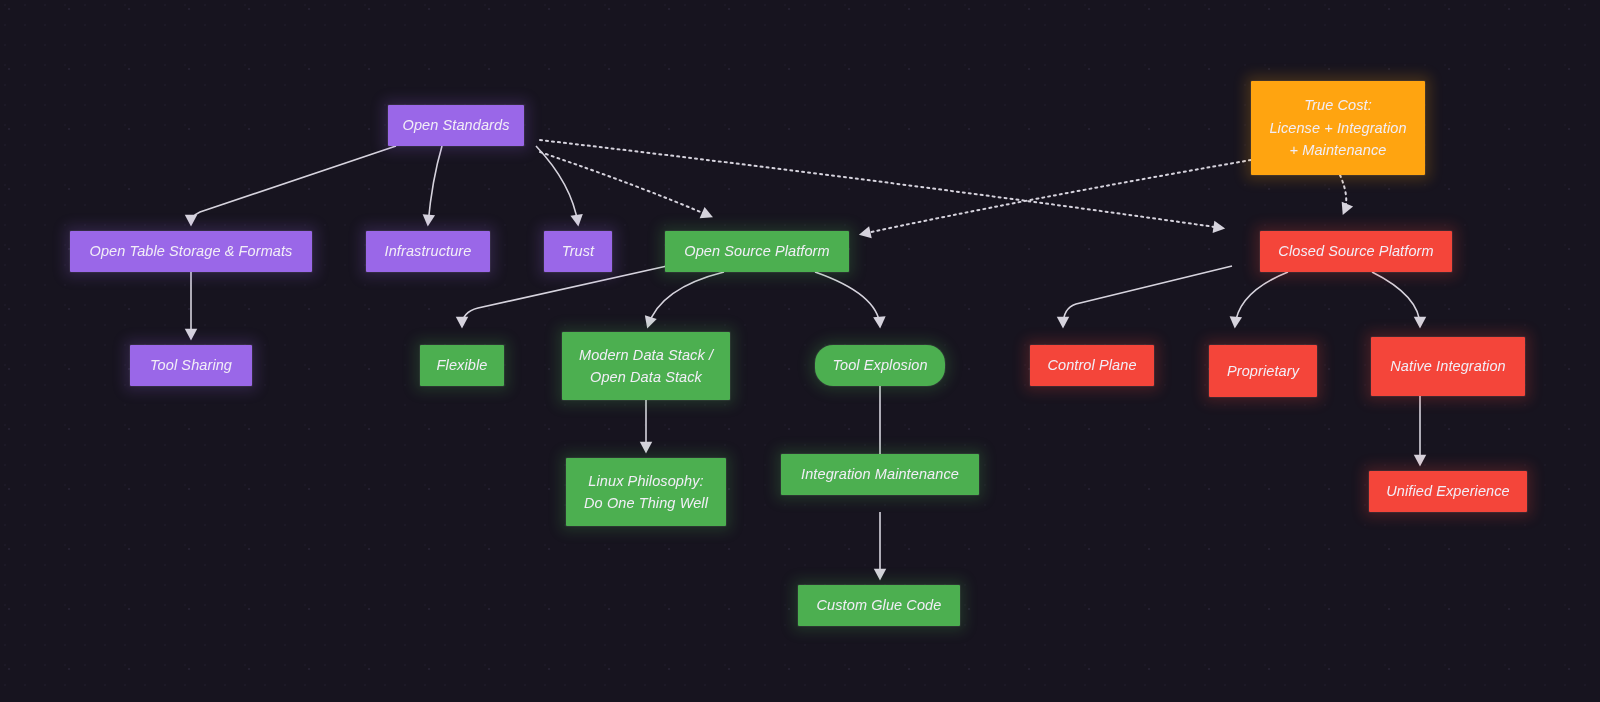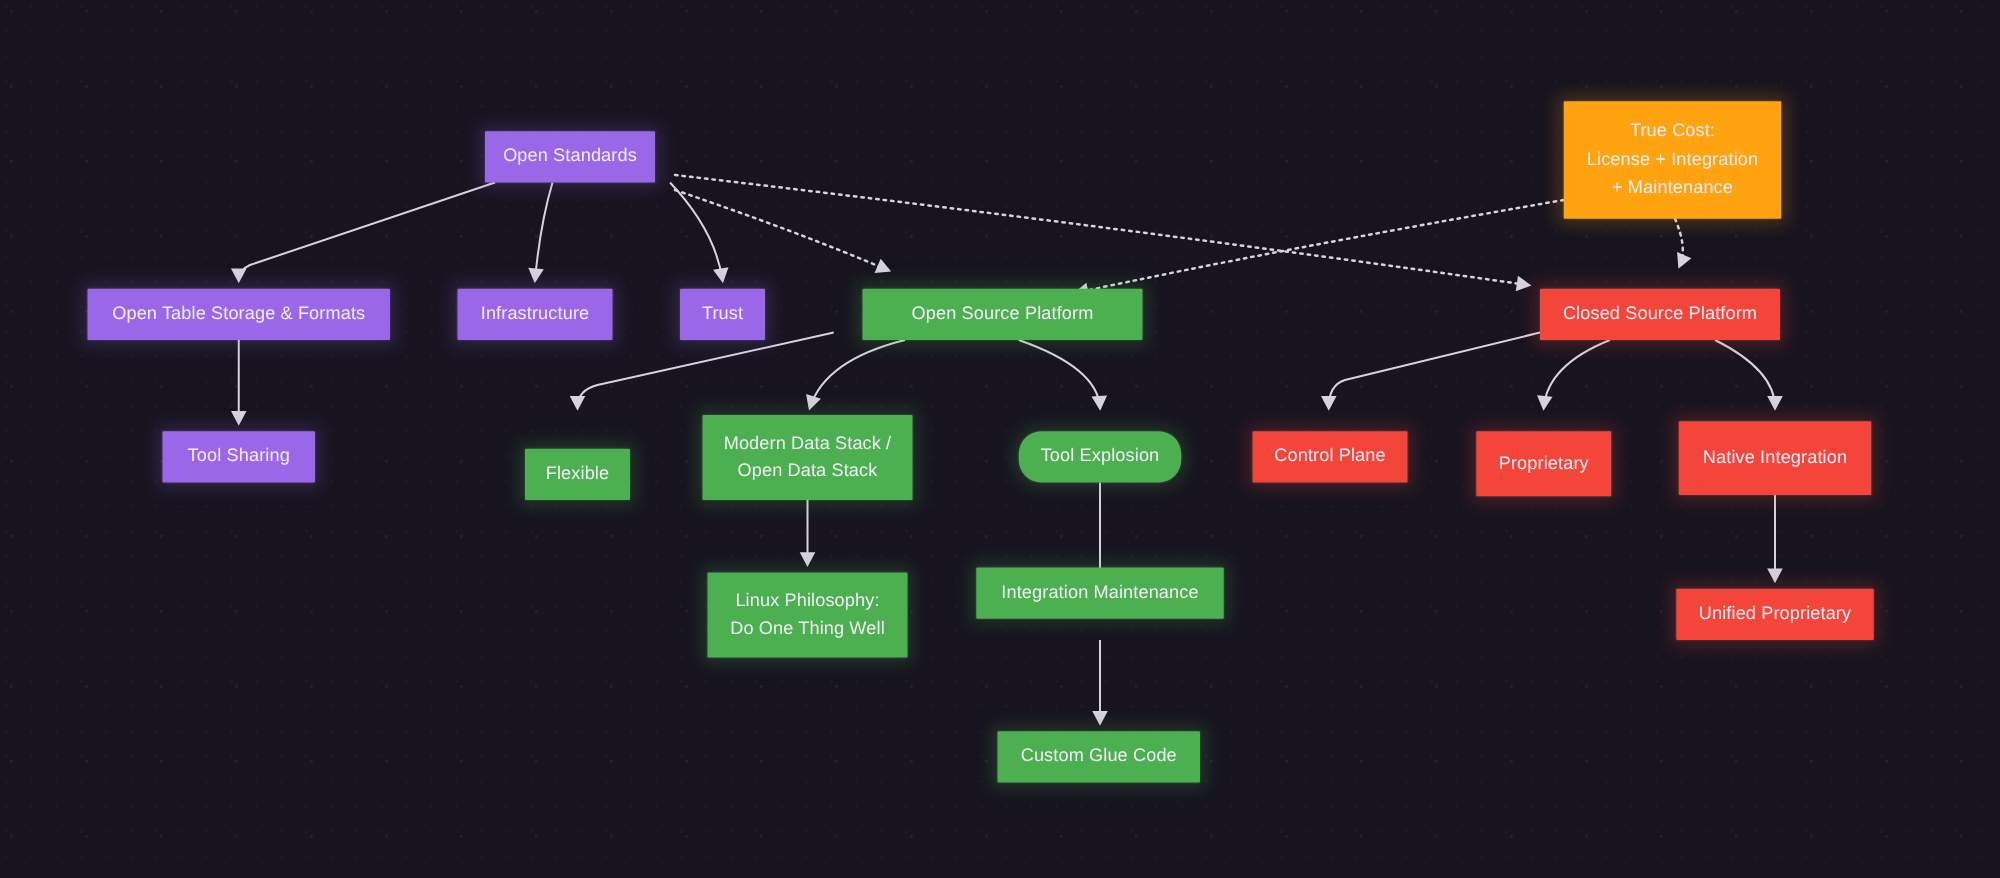--- a/index.html
+++ b/index.html
@@ -36,32 +36,34 @@
     justify-content: center;
     text-align: center;
     color: #f2eef7;
     font-size: 14.5px;
     line-height: 1.55;
     letter-spacing: .1px;
     border-radius: 1px;
     z-index: 3;
     white-space: pre-line;
     padding: 2px 6px;
+    font-style: italic;
   }
   .node.purple {
     background: #9a67e8;
     box-shadow: 0 0 0 1px rgba(255,255,255,0.06), 0 0 14px 5px rgba(154,103,232,0.18);
   }
   .node.green {
     background: #4caf50;
     box-shadow: 0 0 0 1px rgba(255,255,255,0.06), 0 0 14px 5px rgba(76,175,80,0.20);
   }
   .node.red {
     background: #f4453a;
     box-shadow: 0 0 0 1px rgba(255,255,255,0.06), 0 0 14px 5px rgba(244,69,58,0.20);
+    margin-left: 28px;
   }
   .node.orange {
     background: #ffa410;
     box-shadow: 0 0 0 1px rgba(255,255,255,0.06), 0 0 14px 5px rgba(255,164,16,0.20);
   }
   .edge-path {
     fill: none;
     stroke: #d6d3dd;
     stroke-width: 1.6;
   }
@@ -106,29 +108,29 @@
       </g>
   </svg>
   <div id="node-layer">
       <div class="node purple" style="left: 388px; top: 105px; width: 136px; height: 41px;">Open Standards</div>
       <div class="node orange" style="left: 1251px; top: 81px; width: 174px; height: 94px;">True Cost:
 License + Integration
 + Maintenance</div>
       <div class="node purple" style="left: 70px; top: 231px; width: 242px; height: 41px;">Open Table Storage &amp; Formats</div>
       <div class="node purple" style="left: 366px; top: 231px; width: 124px; height: 41px;">Infrastructure</div>
       <div class="node purple" style="left: 544px; top: 231px; width: 68px; height: 41px;">Trust</div>
-      <div class="node green" style="left: 690px; top: 231px; width: 224px; height: 41px;">Open Source Platform</div>
+      <div class="node green" style="left: 665px; top: 231px; width: 184px; height: 41px;">Open Source Platform</div>
       <div class="node red" style="left: 1232px; top: 231px; width: 192px; height: 41px;">Closed Source Platform</div>
       <div class="node purple" style="left: 130px; top: 345px; width: 122px; height: 41px;">Tool Sharing</div>
-      <div class="node green" style="left: 420px; top: 359px; width: 84px; height: 41px;">Flexible</div>
+      <div class="node green" style="left: 420px; top: 345px; width: 84px; height: 41px;">Flexible</div>
       <div class="node green" style="left: 562px; top: 332px; width: 168px; height: 68px;">Modern Data Stack /
 Open Data Stack</div>
       <div class="node green" style="left: 815px; top: 345px; width: 130px; height: 41px; border-radius: 18px;">Tool Explosion</div>
       <div class="node red" style="left: 1002px; top: 345px; width: 124px; height: 41px;">Control Plane</div>
       <div class="node red" style="left: 1181px; top: 345px; width: 108px; height: 52px;">Proprietary</div>
       <div class="node red" style="left: 1343px; top: 337px; width: 154px; height: 59px;">Native Integration</div>
       <div class="node green" style="left: 566px; top: 458px; width: 160px; height: 68px;">Linux Philosophy:
 Do One Thing Well</div>
       <div class="node green" style="left: 781px; top: 454px; width: 198px; height: 41px;">Integration Maintenance</div>
       <div class="node green" style="left: 798px; top: 585px; width: 162px; height: 41px;">Custom Glue Code</div>
-      <div class="node red" style="left: 1341px; top: 471px; width: 158px; height: 41px;">Unified Proprietary</div>
+      <div class="node red" style="left: 1341px; top: 471px; width: 158px; height: 41px;">Unified Experience</div>
     </div>
 </div>
 
 </body></html>

